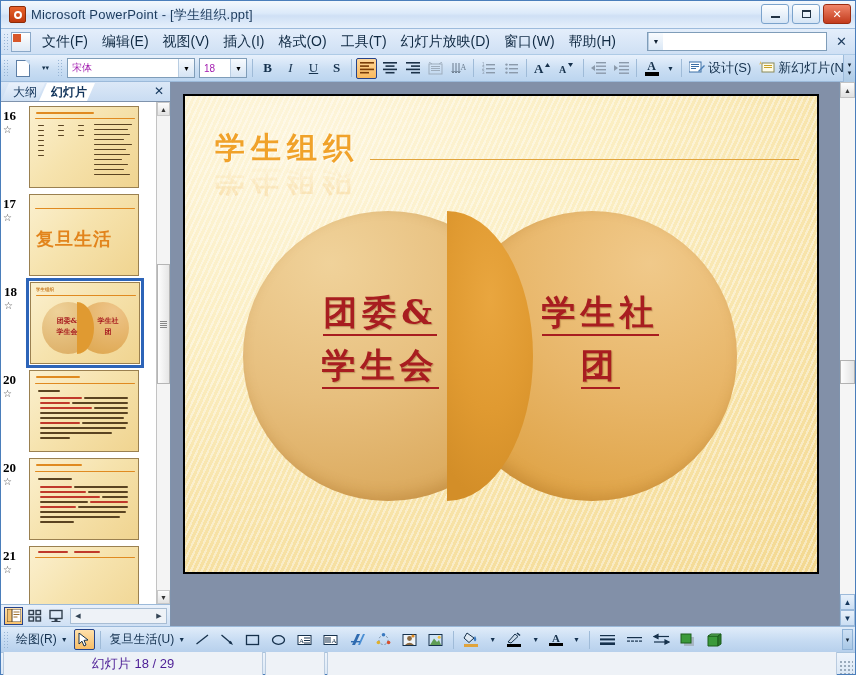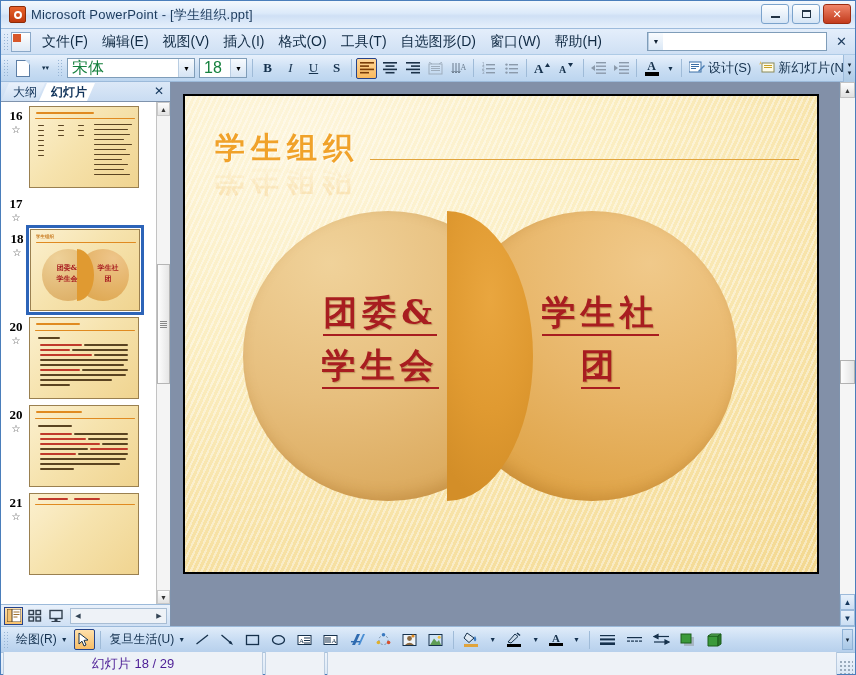--- a/index.html
+++ b/index.html
@@ -100,21 +100,21 @@
     font-size: 13px; color: #15314d; cursor: pointer; border: 1px solid transparent;
     border-radius: 2px; padding: 0 2px;
   }
   .tb-btn.active { background: linear-gradient(180deg,#ffd79a,#f9b95e); border: 1px solid #26438a; }
   .tb-btn.disabled { color: #9eadbd; }
   .tb-sep { width: 1px; height: 18px; background: #9fbbd8; margin: 0 3px; }
   .combo {
     height: 20px; background: #fff; border: 1px solid #7f9db9;
     display: flex; align-items: center; margin: 0 2px;
   }
-  .combo .val { padding: 0 4px; font-size: 16px; color: #15803d; flex: 1; white-space:nowrap;}
+  .combo .val { padding: 0 4px; font-size: 10px; color: #a21caf; flex: 1; white-space:nowrap;}
   .combo .drop { width: 16px; height: 18px; display:flex;align-items:center;justify-content:center;
     background: linear-gradient(180deg,#f8fbfe,#d5e4f4); border-left:1px solid #b9cde2; font-size:7px;}
   .font-combo { width: 128px; }
   .size-combo { width: 48px; }
   .newdoc-ic { width:14px;height:17px;background:#fff;border:1px solid #5c7ea5;position:relative;}
   .newdoc-ic::after{content:'';position:absolute;right:-1px;top:-1px;border-width:0 5px 5px 0;border-style:solid;border-color:transparent #c3d8ee transparent transparent;}
   .tb-overflow { position:absolute; right:0; top:0; width:12px;height:27px;
     background:linear-gradient(180deg,#cfe0f4,#aecbe6); display:flex;flex-direction:column;
     align-items:center;justify-content:center;font-size:7px;color:#123;border-left:1px solid #9cbada;}
   .dropdown-arrow { font-size: 7px; margin-left: 2px; }
@@ -138,21 +138,21 @@
     background: linear-gradient(180deg,#e9f1fb,#cfe0f4);
     clip-path: polygon(8px 0, 100% 0, calc(100% - 8px) 100%, 0 100%);
     margin-right: -6px;
   }
   .ptab.active { background: #fff; font-weight: bold; z-index: 2; }
   .pane-close { position: absolute; right: 6px; top: 2px; font-size: 12px; color:#14365c; cursor:pointer;}
 
   .thumbscroll { flex: 1; display: flex; overflow: hidden; background: #fff; position: relative; }
   .thumblist { flex: 1; overflow: hidden; padding: 4px 2px 0 2px; }
   .thumb-row { display: flex; align-items: flex-start; margin-bottom: 6px; }
-  .thumb-meta { width: 26px; flex:0 0 26px; text-align: center; padding-top: 2px;}
+  .thumb-meta { width: 26px; flex:0 0 26px; text-align: left; padding-top: 2px;}
   .thumb-num { font-size: 13px; font-weight: bold; color: #000; font-family:"Liberation Serif",serif;}
   .thumb-anim { font-size: 10px; color: #444; line-height: 1; margin-top: 1px;}
   .thumb-img {
     width: 110px; height: 82px; flex:0 0 110px; position: relative;
     border: 1px solid #9a8050; overflow: hidden;
     background: linear-gradient(135deg,#fbf0cf 0%,#f6e3ae 45%,#f0d490 100%);
   }
   .thumb-row.selected .thumb-img { outline: 3px solid #2d64b8; outline-offset: 1px; }
   .thumb-row.selected { padding-left: 1px; }
 
@@ -325,21 +325,21 @@
 
   <div class="menubar">
     <div class="gripper"></div>
     <div class="menu-icon"></div>
     <div class="menuitem">文件(F)</div>
     <div class="menuitem">编辑(E)</div>
     <div class="menuitem">视图(V)</div>
     <div class="menuitem">插入(I)</div>
     <div class="menuitem">格式(O)</div>
     <div class="menuitem">工具(T)</div>
-    <div class="menuitem">自选图形(D)</div>
+    <div class="menuitem">幻灯片放映(D)</div>
     <div class="menuitem">窗口(W)</div>
     <div class="menuitem">帮助(H)</div>
     <div class="helpbox">
       <div class="arrow">▼</div>
     </div>
     <div class="menuclose">✕</div>
   </div>
 
   <div class="toolbar">
     <div class="gripper"></div>
@@ -555,20 +555,24 @@
               <div class="t-line d" style="left:64px;top:57px;width:34px;height:1.4px;"></div>
               <div class="t-line d" style="left:64px;top:62px;width:30px;height:1.4px;"></div>
               <div class="t-line d" style="left:64px;top:67px;width:36px;height:1.4px;"></div>
             </div>
           </div>
 
           <div class="thumb-row">
             <div class="thumb-meta">
               <div class="thumb-num">17</div>
               <div class="thumb-anim">☆</div>
+            </div>
+            <div class="thumb-img">
+              <div class="t-line o" style="left:5px;top:13px;width:100px;height:1px;"></div>
+              <div class="t-big" style="top:32px;left:6px;font-size:18px;letter-spacing:1px;">复旦生活</div>
             </div>
           </div>
 
           <div class="thumb-row selected">
             <div class="thumb-meta">
               <div class="thumb-num">18</div>
               <div class="thumb-anim">☆</div>
             </div>
             <div class="thumb-img">
               <div class="t-title">学生组织</div>

